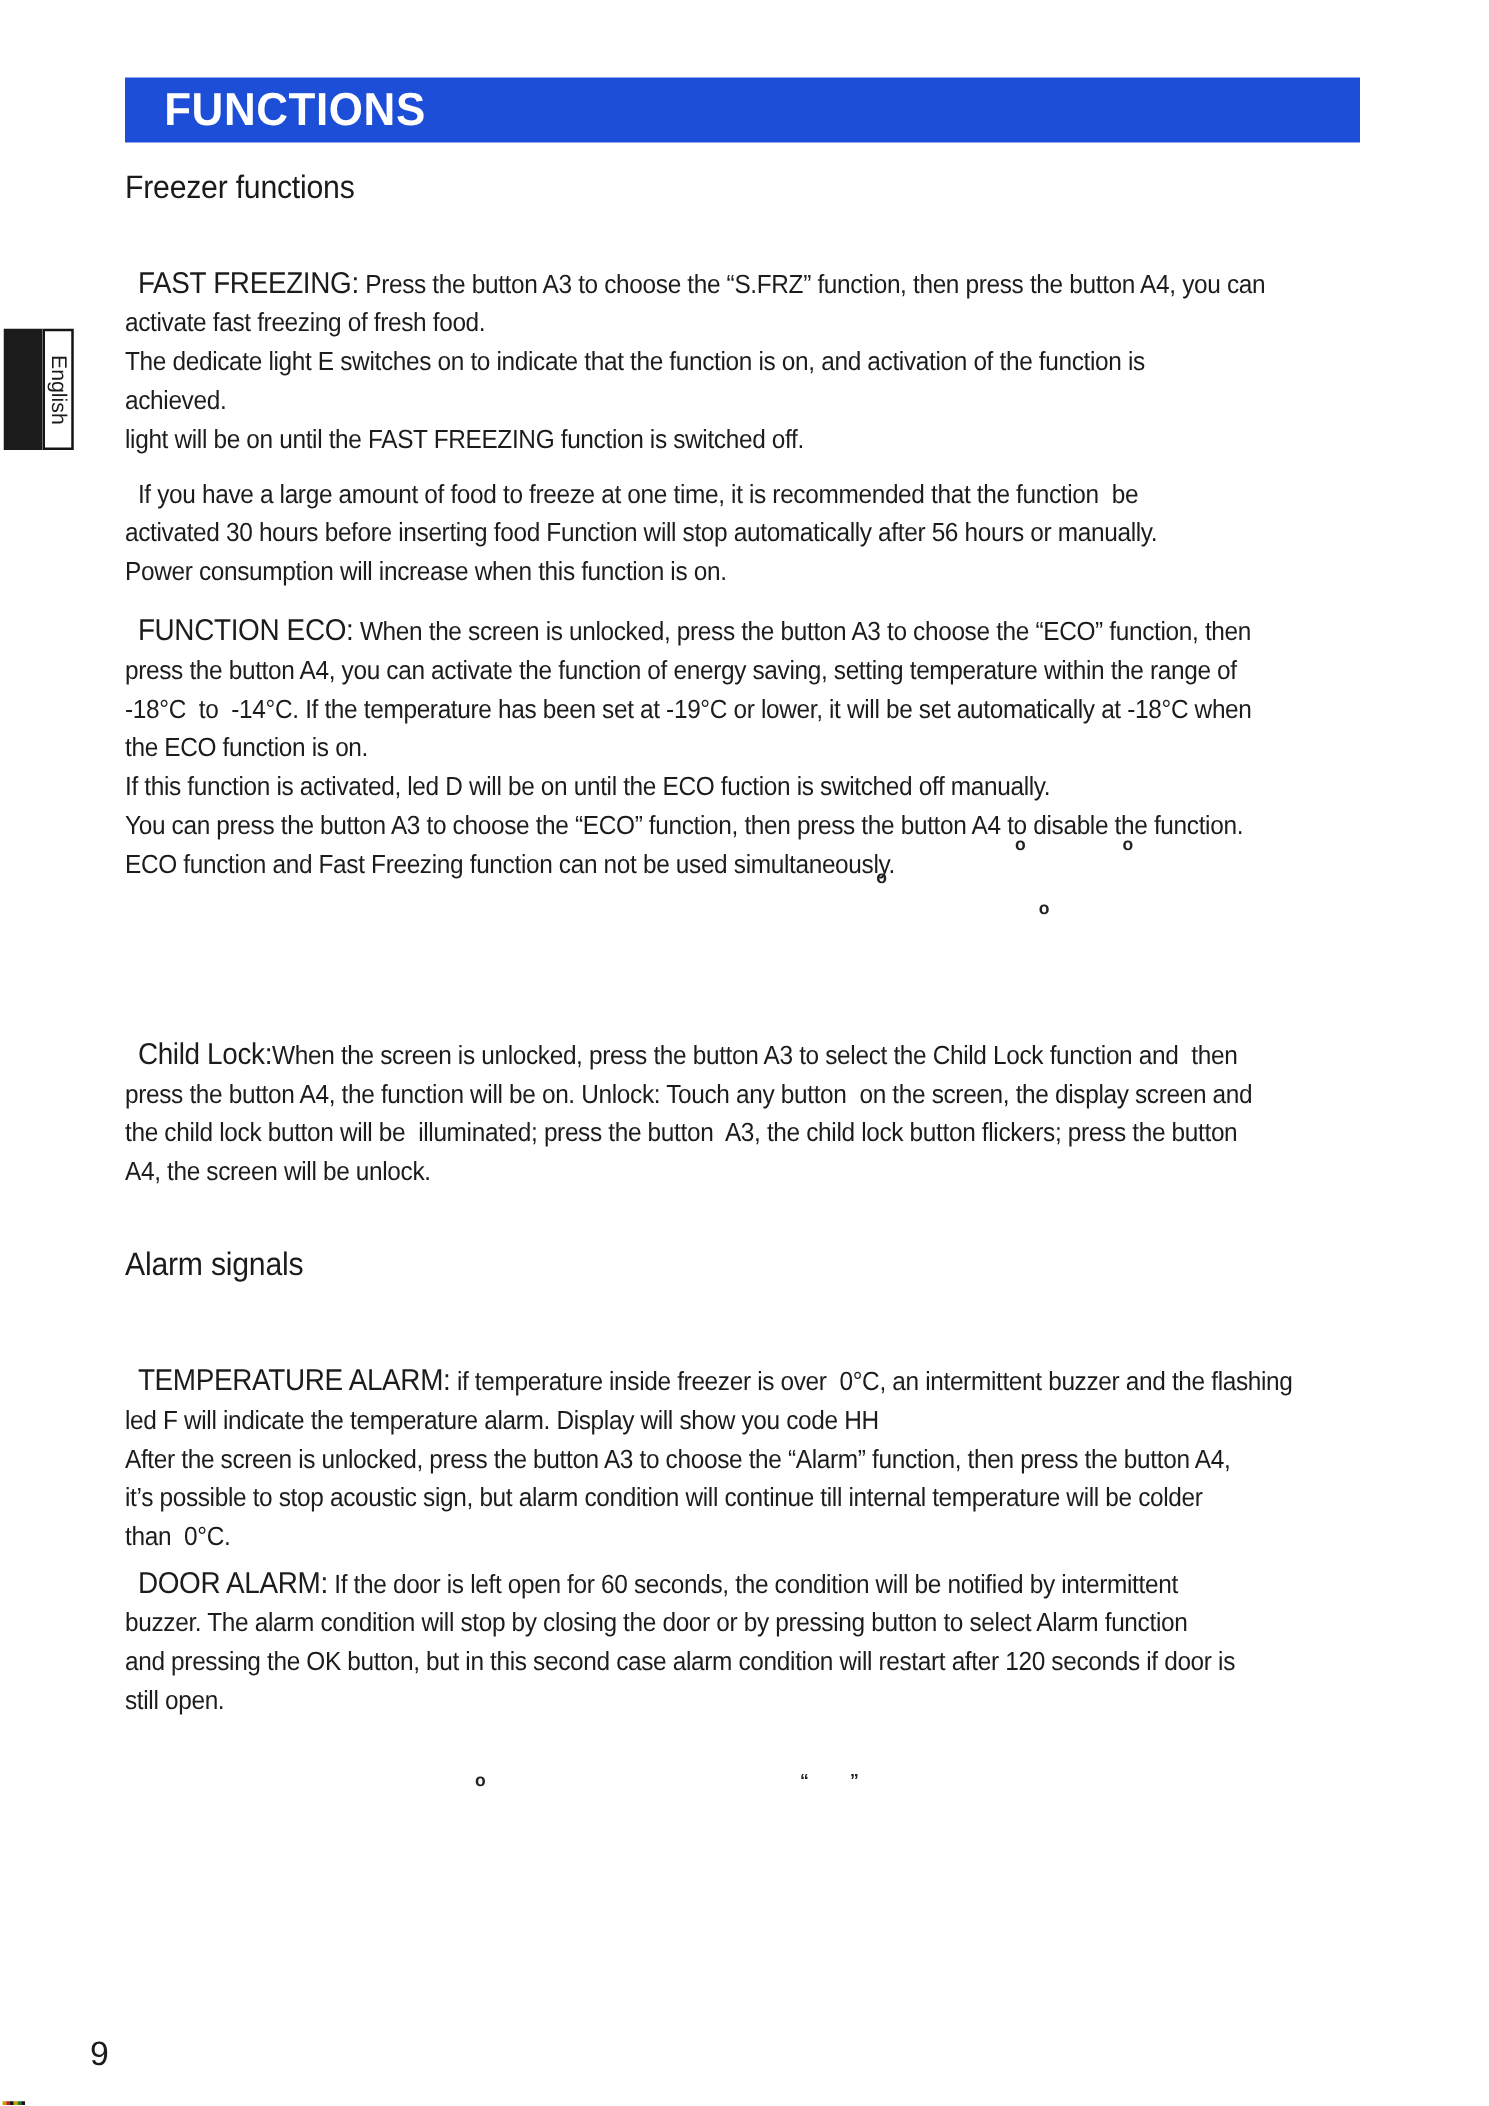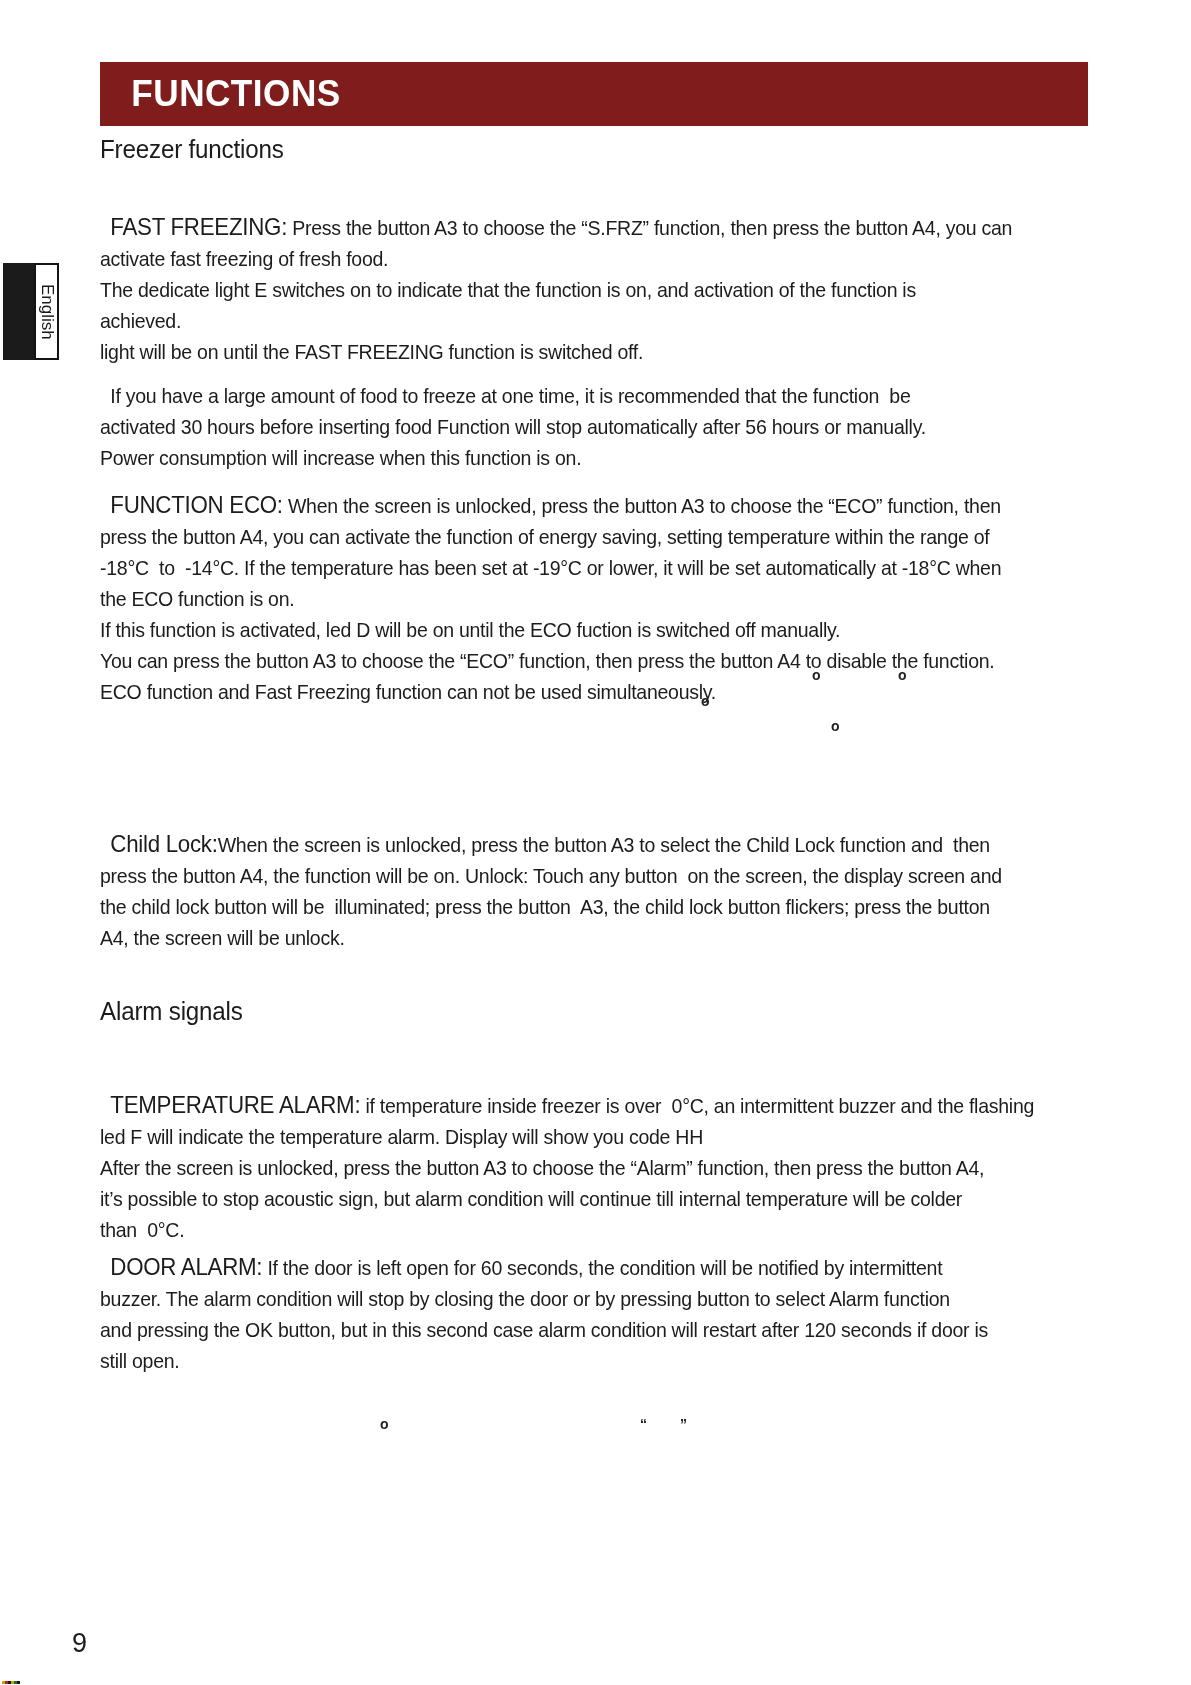--- a/index.html
+++ b/index.html
@@ -8,22 +8,22 @@
     position: relative;
     background: #ffffff;
     font-family: "Liberation Sans", sans-serif;
     color: #1c1c1c;
     overflow: hidden;
   }
   .abs { position: absolute; }
 
   
   .header-bar {
-    left: 100px; top: 62px; width: 988px; height: 64px;
-    background: #7f1d1d;
+    left: 100px; top: 62px; width: 988px; height: 52px;
+    background: #1d4ed8;
     display: flex; align-items: center;
   }
   .header-bar .title {
     color: #ffffff;
     font-size: 37px;
     font-weight: bold;
     padding-left: 33px;
     letter-spacing: 0.5px;
     transform: scaleX(0.95); transform-origin: 0 50%;
   }

